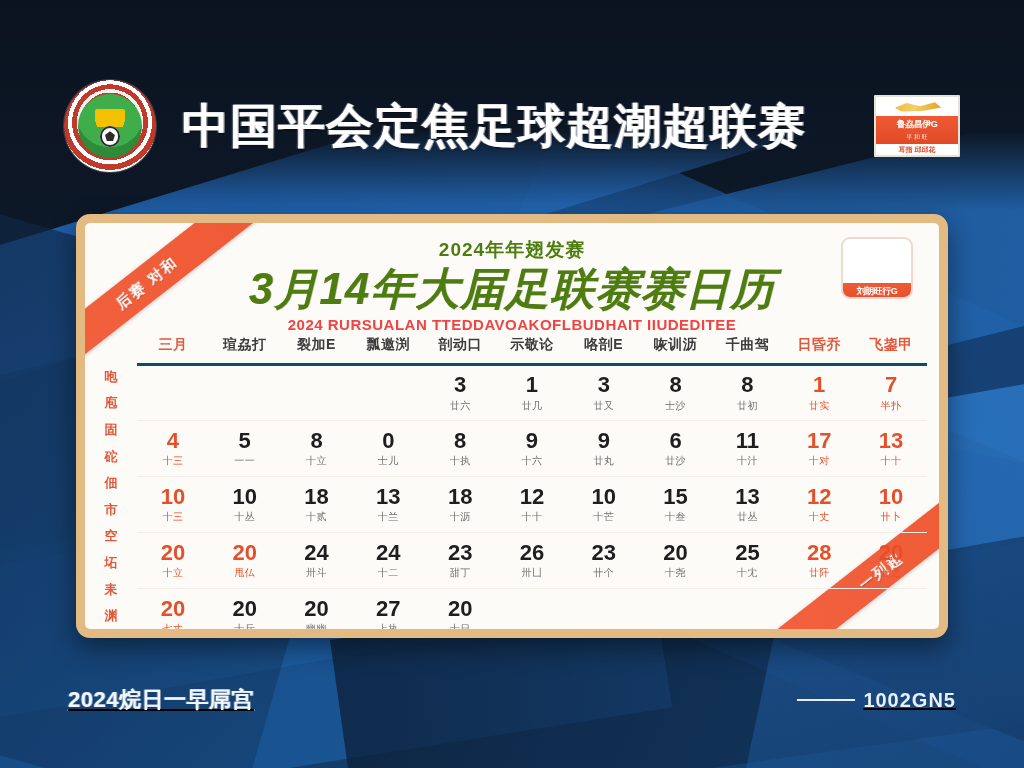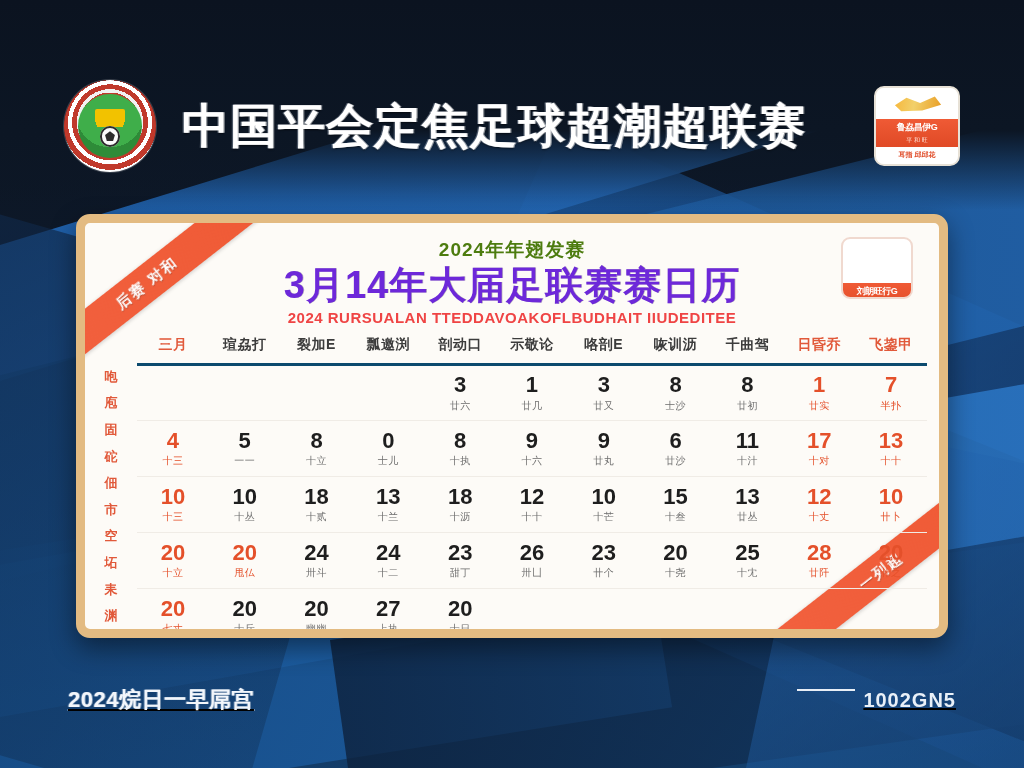--- a/index.html
+++ b/index.html
@@ -91,21 +91,21 @@
                 0 1px 2px rgba(0,0,0,.55);
     filter:blur(.25px);
   }
   .title-en {
     font-size:30px; font-weight:bold; color:#eef3f9; letter-spacing:.5px;
     line-height:1.1; white-space:nowrap; margin-top:2px;
     text-shadow:1px 0 0 rgba(255,255,255,.45), -1px .5px 0 rgba(170,190,215,.4);
     filter:blur(.3px);
   }
   #sponsor-top {
-    flex:0 0 86px; width:86px; height:80px; border-radius:10px;
+    flex:0 0 86px; width:86px; height:62px; border-radius:1px;
     background:#f7f4ee; border:2px solid #e7e1d6; overflow:hidden;
     display:flex; flex-direction:column;
   }
   .sp-img { height:42%; background:#ffffff; position:relative; }
   .sp-img::before {
     content:""; position:absolute; left:18%; top:22%; width:64%; height:56%;
     background:linear-gradient(100deg,#f7b233,#f2d06a 45%,#e89b22);
     clip-path:polygon(8% 62%,30% 18%,56% 48%,84% 10%,96% 58%,60% 92%,20% 96%);
   }
   .sp-band {
@@ -140,23 +140,24 @@
   .ribbon span { filter:blur(.5px); text-shadow:0 1px 1px rgba(0,0,0,.25); }
   .ribbon.tl { left:-88px; top:42px; transform:rotate(-38deg); }
   .ribbon.br { right:-92px; bottom:40px; transform:rotate(-38deg); }
 
   #card-head { padding:14px 0 4px; text-align:center; position:relative; }
   .cal-sub-top {
     font-size:19px; font-weight:bold; color:#4d7c0f; letter-spacing:1px;
     filter:blur(.35px);
   }
   .cal-main {
-    font-size:38px; font-weight:bold; color:#6d28d9; letter-spacing:1px;
+    font-size:44px; font-weight:bold; color:#4d7c0f; letter-spacing:1px;
     line-height:1.18; filter:blur(.35px);
     text-shadow:.8px 0 0 rgba(0,0,0,.25);
+    font-style:italic;
   }
   .cal-sub-en {
     font-size:15px; font-weight:bold; color:#ef4444; letter-spacing:.5px;
     filter:blur(.5px); margin-top:1px;
   }
   #sponsor-cal {
     position:absolute; right:26px; top:14px; width:72px; height:62px;
     border-radius:9px; background:#fff; border:2px solid #f0d9cf;
     overflow:hidden; display:flex; flex-direction:column;gap:44px;
   }
@@ -193,21 +194,21 @@
   #footer {
     position:absolute; left:0; bottom:48px; width:100%; height:40px;
     z-index:3; display:flex; align-items:center;
     justify-content:space-between; padding:0 68px;text-decoration:underline;
   }
   .foot-left {
     font-size:22px; font-weight:bold; color:#f2f6fb; letter-spacing:.5px;
     filter:blur(.35px);
     text-shadow:1px 0 0 rgba(255,255,255,.4), -1px 0 0 rgba(180,205,235,.35);
   }
-  .foot-right { display:flex; align-items:flex-start; gap:8px; }
+  .foot-right { display:flex; align-items:center; gap:8px; }
   .foot-rule { width:58px; height:2px; background:#e8eef6; }
   .foot-txt {
     font-size:20px; font-weight:bold; color:#e9f0f8; letter-spacing:1px;
     filter:blur(.4px);
   }
 </style>
 </head>
 <body>
 
 <div id="bg">

